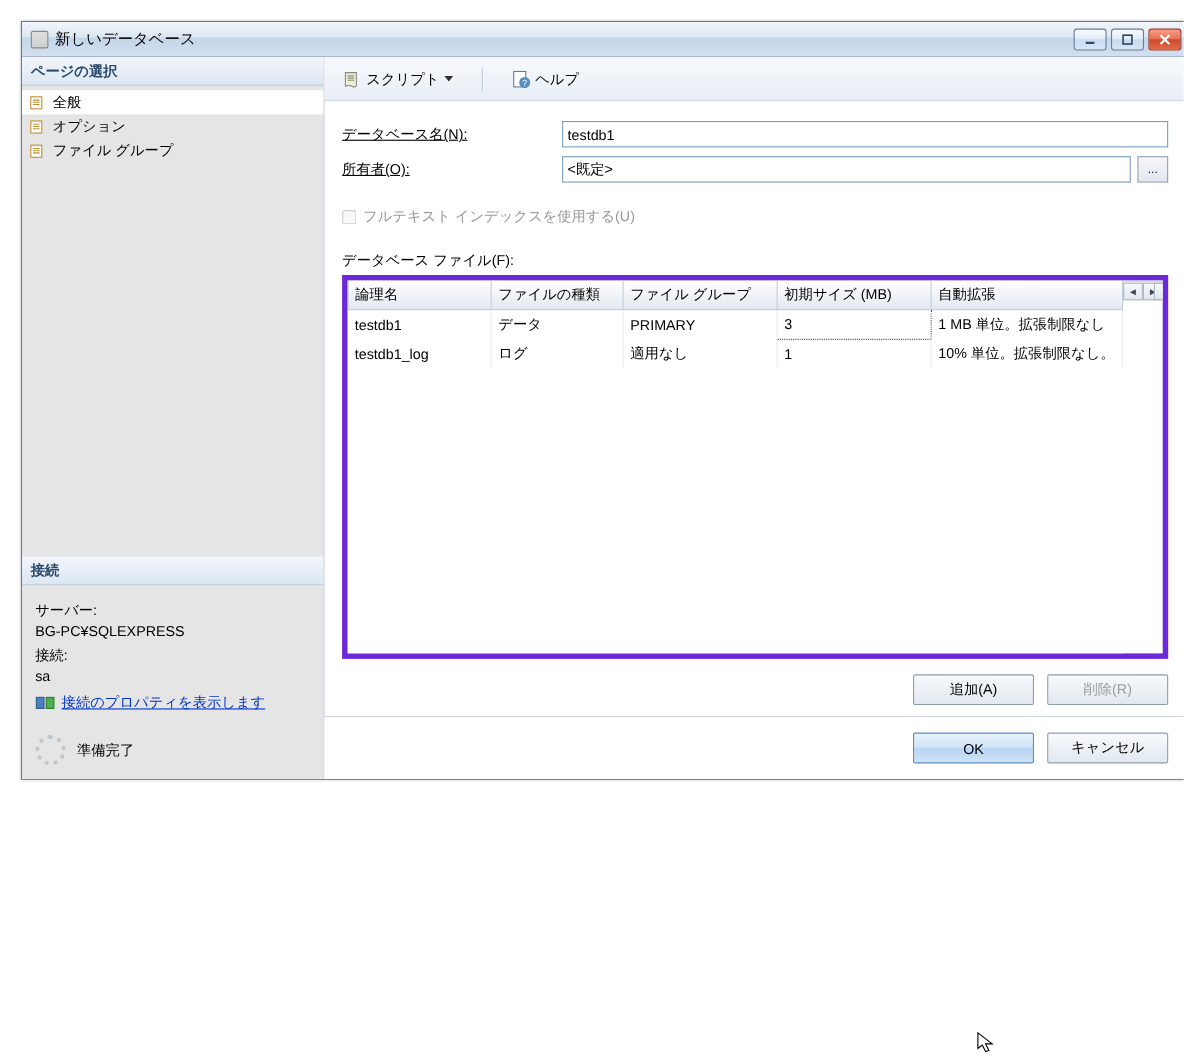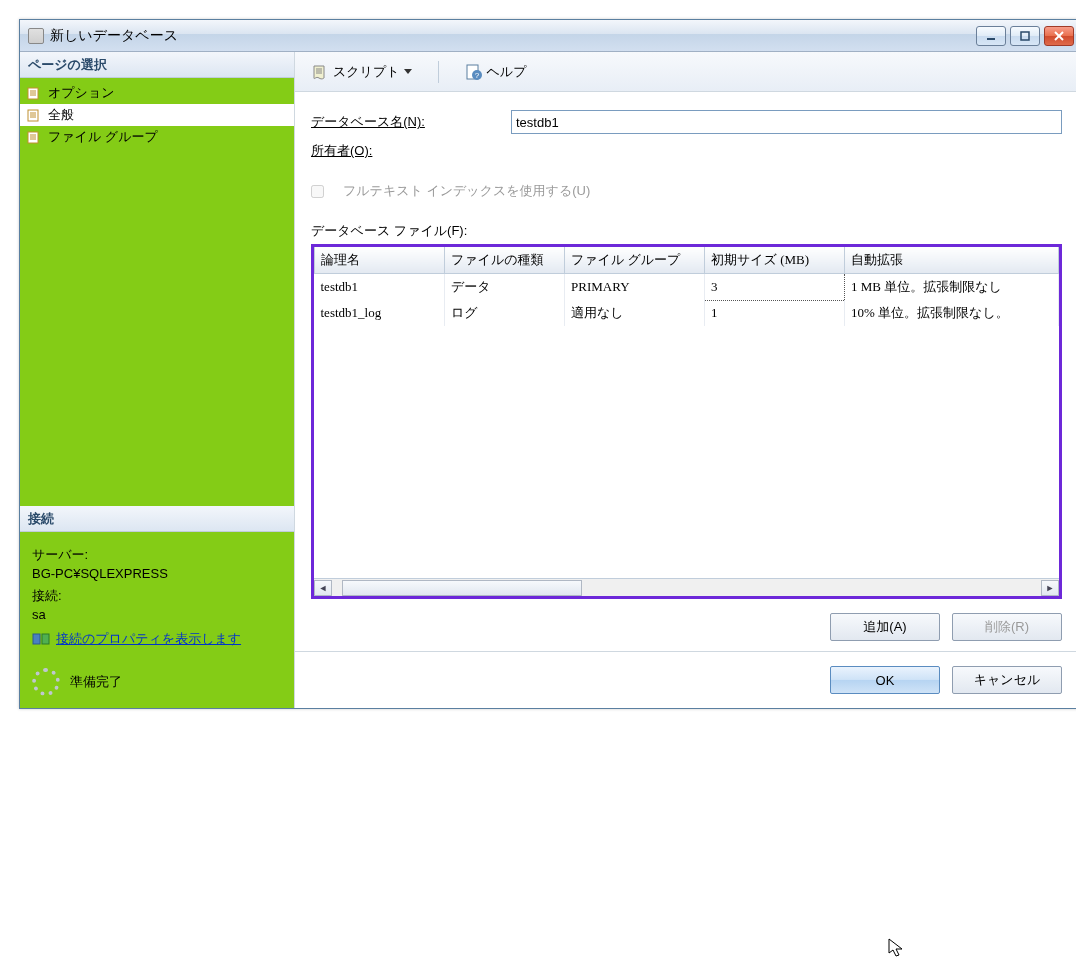--- a/index.html
+++ b/index.html
@@ -55,21 +55,21 @@
   flex: 1;
   display: flex;
   min-height: 0;
 }
 
 .left {
   width: 275px;
   display: flex;
   flex-direction: column;
   border-right: 1px solid #cfd8e0;
-  background: #84cc16;
+  background: #e5e5e5;
 }
 .section-head {
   height: 26px;
   background: linear-gradient(to bottom,#f3f6fb,#dce6f2);
   border-bottom: 1px solid #c0cddb;
   display: flex; align-items: center;
   padding: 0 8px;
   font-weight: bold;
   color: #2a4a6a;
 }
@@ -149,36 +149,35 @@
   font-size: 13px;
 }
 .browse-btn {
   width: 28px; height: 24px;
   border: 1px solid #8f9db0;
   background: linear-gradient(#f4f6f9,#e2e8f0);
   cursor: pointer;
   font-size: 11px;
 }
 .check-row {
-  display: flex; align-items: center; gap: 19px;
+  display: flex; align-items: center; gap: 6px;
   margin: 14px 0 22px 0;
   color: #9a9a9a;
 }
 .check-row input { accent-color: #888; }
 
 .files-label { margin-bottom: 4px; }
 
 .table-wrap {
   flex: 1;
-  border: 3px solid #6d28d9;
+  border: 5px solid #6d28d9;
   overflow: hidden;
   display: flex;
-  flex-direction: column;
+  flex-direction: row;
   min-height: 0;
-  font-family: Liberation Serif, serif;
 }
 .table-scroll {
   flex: 1;
   overflow: hidden;
   background: #fff;
 }
 table { border-collapse: collapse; width: 100%; table-layout: fixed; }
 thead th {
   background: linear-gradient(to bottom,#ffffff,#eef2f7 60%,#e3e9f1);
   border: 1px solid #c0cddb;
@@ -274,37 +273,37 @@
           </svg>
       </div>
     </div>
   </div>
 
   <div class="body">
 
     <div class="left">
       <div class="section-head">ページの選択</div>
       <div class="page-list">
+        <div class="page-item selected">
+          <span class="page-icon">
+            <svg viewBox="0 0 16 16">
+                <rect x="2" y="3" width="10" height="11" fill="#fff" stroke="#c09030"></rect>
+                <path d="M4 6h6M4 8h6M4 10h6" stroke="#c09030"></path>
+              </svg>
+          </span>
+          <span>全般</span>
+        </div>
         <div class="page-item">
           <span class="page-icon">
             <svg viewBox="0 0 16 16">
                 <rect x="2" y="3" width="10" height="11" fill="#fff" stroke="#c09030"></rect>
                 <path d="M4 6h6M4 8h6M4 10h6" stroke="#c09030"></path>
               </svg>
           </span>
           <span>オプション</span>
-        </div>
-        <div class="page-item selected">
-          <span class="page-icon">
-            <svg viewBox="0 0 16 16">
-                <rect x="2" y="3" width="10" height="11" fill="#fff" stroke="#c09030"></rect>
-                <path d="M4 6h6M4 8h6M4 10h6" stroke="#c09030"></path>
-              </svg>
-          </span>
-          <span>全般</span>
         </div>
         <div class="page-item">
           <span class="page-icon">
             <svg viewBox="0 0 16 16">
                 <rect x="2" y="3" width="10" height="11" fill="#fff" stroke="#c09030"></rect>
                 <path d="M4 6h6M4 8h6M4 10h6" stroke="#c09030"></path>
               </svg>
           </span>
           <span>ファイル グループ</span>
         </div>
@@ -364,20 +363,24 @@
 
         <div class="form-row">
           <div class="lbl">データベース名(N):</div>
           <div class="ctrl">
             <input type="text" value="testdb1" style="">
           </div>
         </div>
 
         <div class="form-row">
           <div class="lbl">所有者(O):</div>
+          <div class="ctrl">
+            <input type="text" value="&lt;既定&gt;" style="">
+            <button class="browse-btn">...</button>
+          </div>
         </div>
 
         <div class="check-row">
           <input type="checkbox" disabled="" style="">
           <span>フルテキスト インデックスを使用する(U)</span>
         </div>
 
         <div class="files-label">データベース ファイル(F):</div>
 
         <div class="table-wrap">

